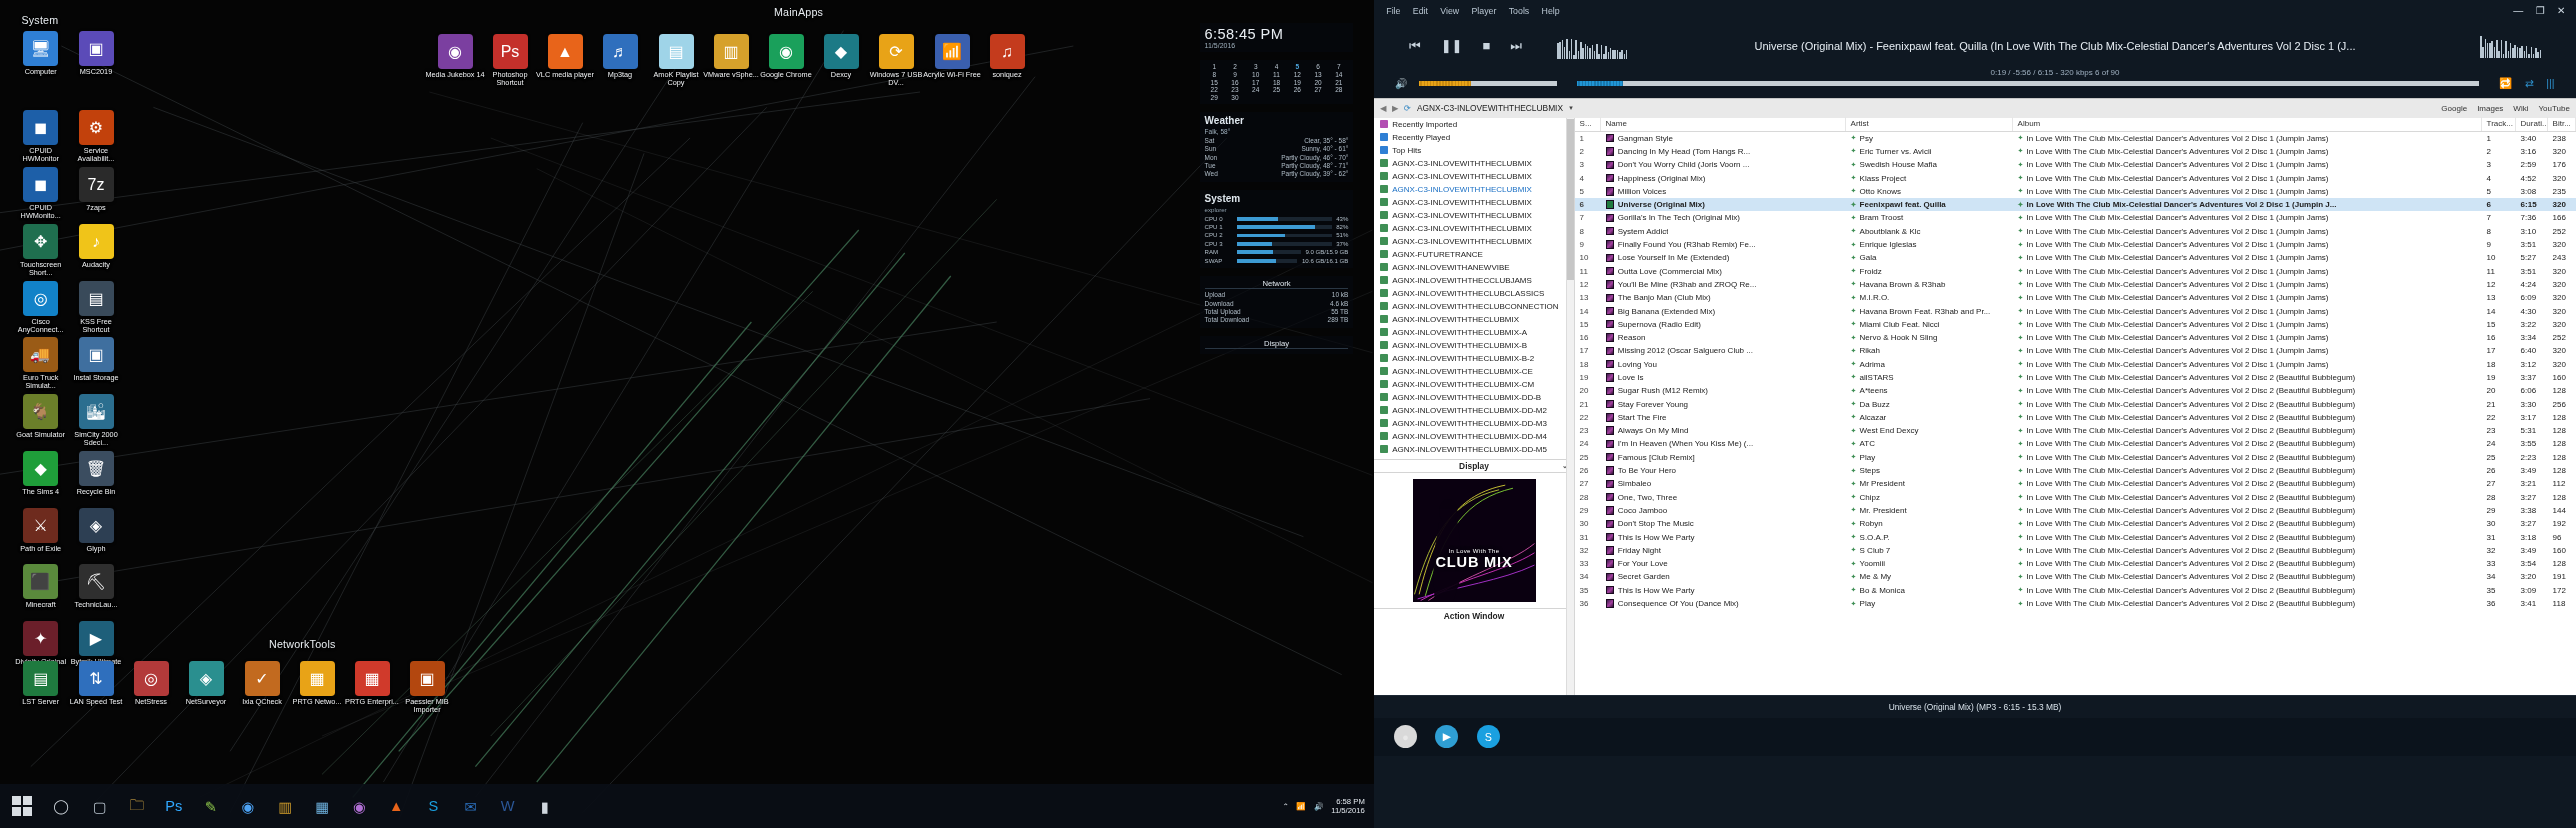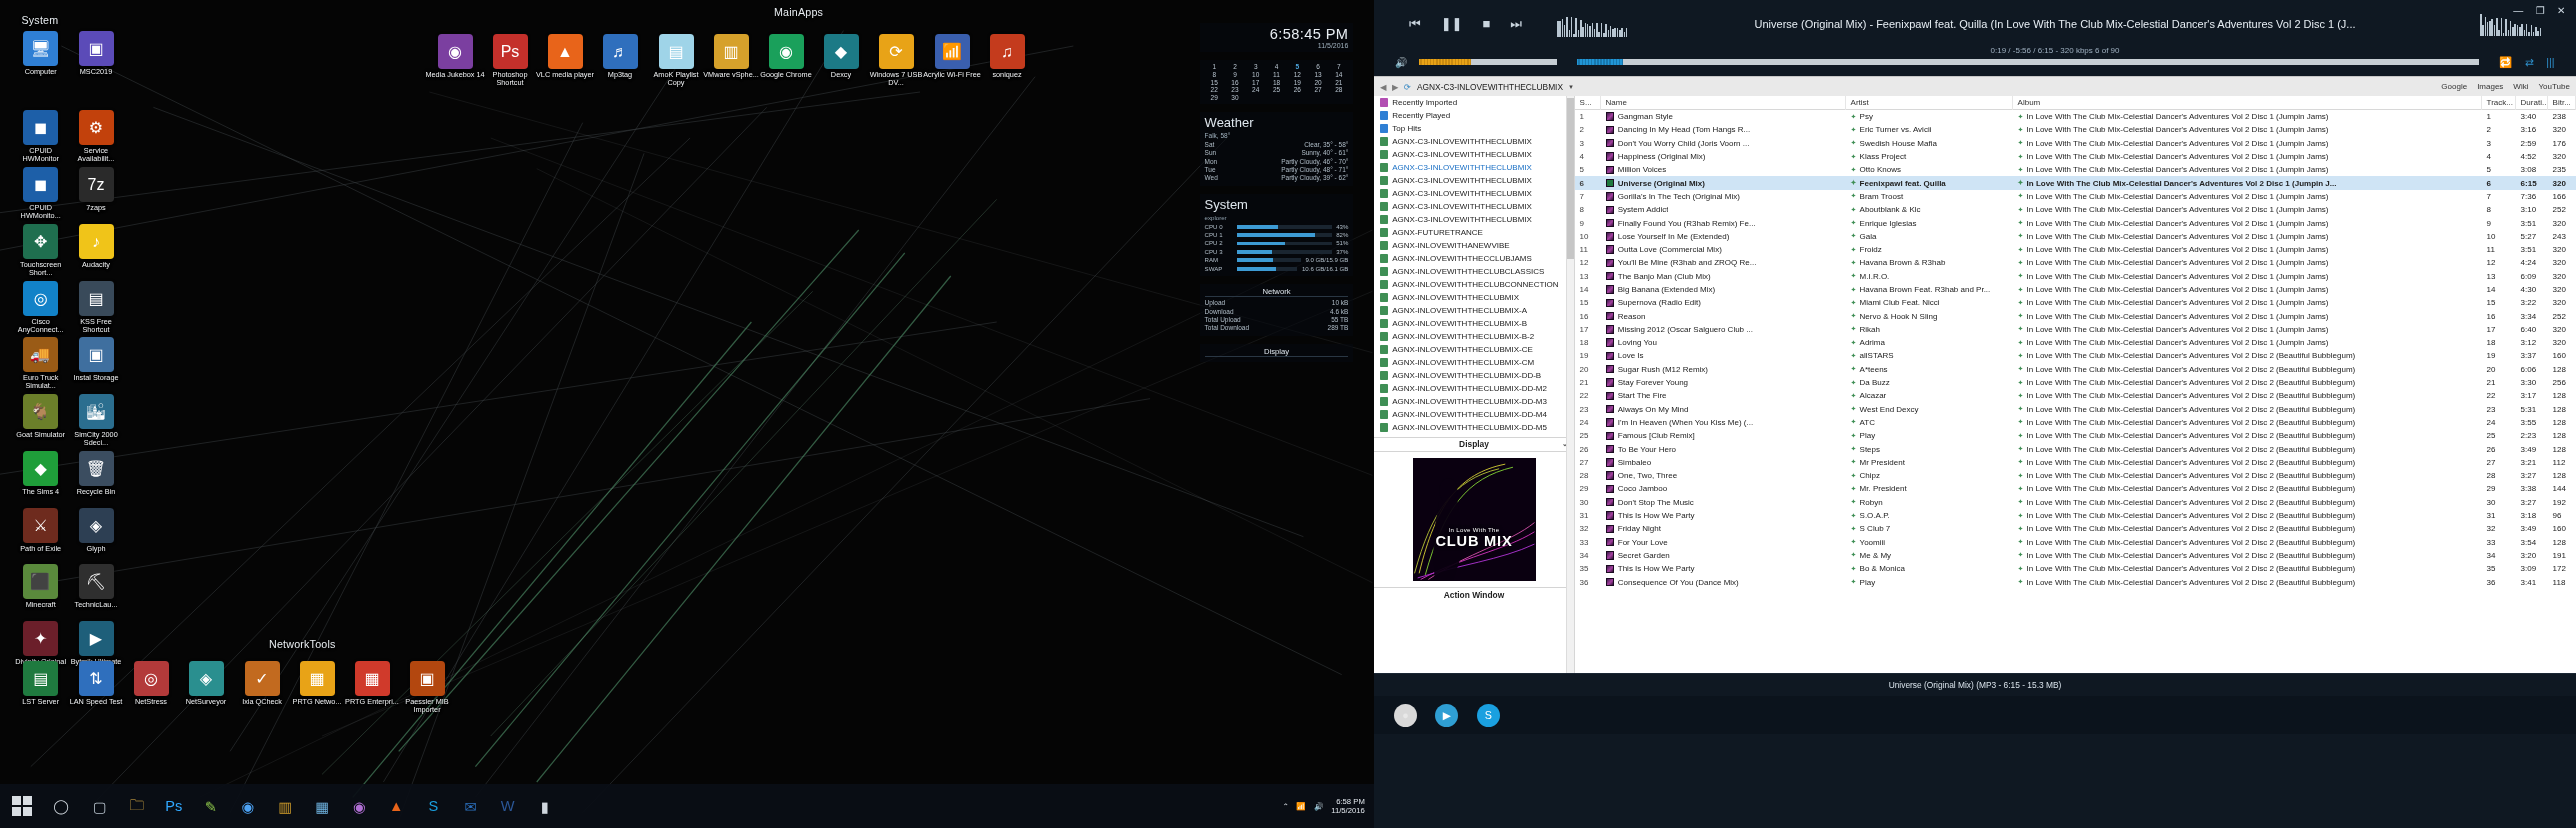--- a/index.html
+++ b/index.html
@@ -46,26 +46,26 @@
   .tb-search { width:34px; height:44px; display:flex; align-items:center; justify-content:center; color:#cfd6dd; font-size:14px;}
   .tb-apps { display:flex; align-items:center; gap:3.1px; margin-left:4.6px; }
   .tb-app { width:34px; height:35px; display:flex; align-items:center; justify-content:center;
       font-size:14.6px; color:#fff; border-radius:2.3px; }
   .tb-right { margin-left:auto; display:flex; align-items:center; gap:7.7px; padding-right:9.2px; color:#e3e8ee; font-size:7.7px;}
   .tb-clock { text-align:right; line-height:9.2px; }
 
   
   .gadgets { position:absolute; left:1200px; top:23px; width:153px; color:#cfd6de; font-size:7.7px; }
   .gad { margin-bottom:7.7px; background:rgba(6,10,16,.55); padding:3.1px 4.6px; }
-  .gad-clock { text-align:right; color:#e9eef3; }
+  .gad-clock { text-align:left; color:#e9eef3; }
   .gad-clock .t { font-size:14.6px; letter-spacing:0.4px; }
   .gad-clock .d { font-size:7px; color:#9fb0bd; }
   .cal { display:grid; grid-template-columns:repeat(7,1fr); gap:0.8px 1.5px; font-size:6.5px; text-align:center; color:#b9c5d0;}
   .cal .sel { color:#4ea8e0; font-weight:bold; }
-  .gad h4 { font-size:13px; color:#dfe7ee; font-weight:normal; margin-bottom:2.3px; }
+  .gad h4 { font-size:10px; color:#dfe7ee; font-weight:bold; margin-bottom:2.3px; }
   .wrow { display:flex; justify-content:space-between; font-size:6.5px; color:#b2bfca; line-height:8.4px;}
   .meter { display:flex; justify-content:space-between; font-size:6.1px; line-height:8.4px; color:#b2bfca;}
   .meter .bar { flex:1; height:3.8px; background:#1a2530; margin:2.3px 4.6px 0; position:relative; }
   .meter .bar i { position:absolute; left:0; top:0; bottom:0; background:#3d9bd4; display:block; }
   .gad-title { color:#8fd4ff; font-size:7.7px; }
   .net-title { text-align:center; color:#dfe7ee; font-size:7.7px; border-bottom:0.8px solid #2a3744; margin-bottom:2.3px;}
 
   
   .player { position:absolute; left:1374px; top:0; width:1202px; height:828px; background:#0f1822; }
   .p-menubar { height:21.5px; display:flex; align-items:center; padding-left:12.3px; gap:12.3px;
@@ -535,20 +535,28 @@
         <div class="tb-clock">
           <div>6:58 PM</div>
           <div>11/5/2016</div>
         </div>
       </div>
     </div>
   </div>
 
   <div class="player">
 
+    <div class="p-menubar" id="player-menu">
+        <span>File</span>
+        <span>Edit</span>
+        <span>View</span>
+        <span>Player</span>
+        <span>Tools</span>
+        <span>Help</span>
+      </div>
     <div class="p-winbtns">
       <span>—</span>
       <span>❐</span>
       <span>✕</span>
     </div>
 
     <div class="p-transport">
       <div class="p-ctrls">
         <span>⏮</span>
         <span>❚❚</span>

